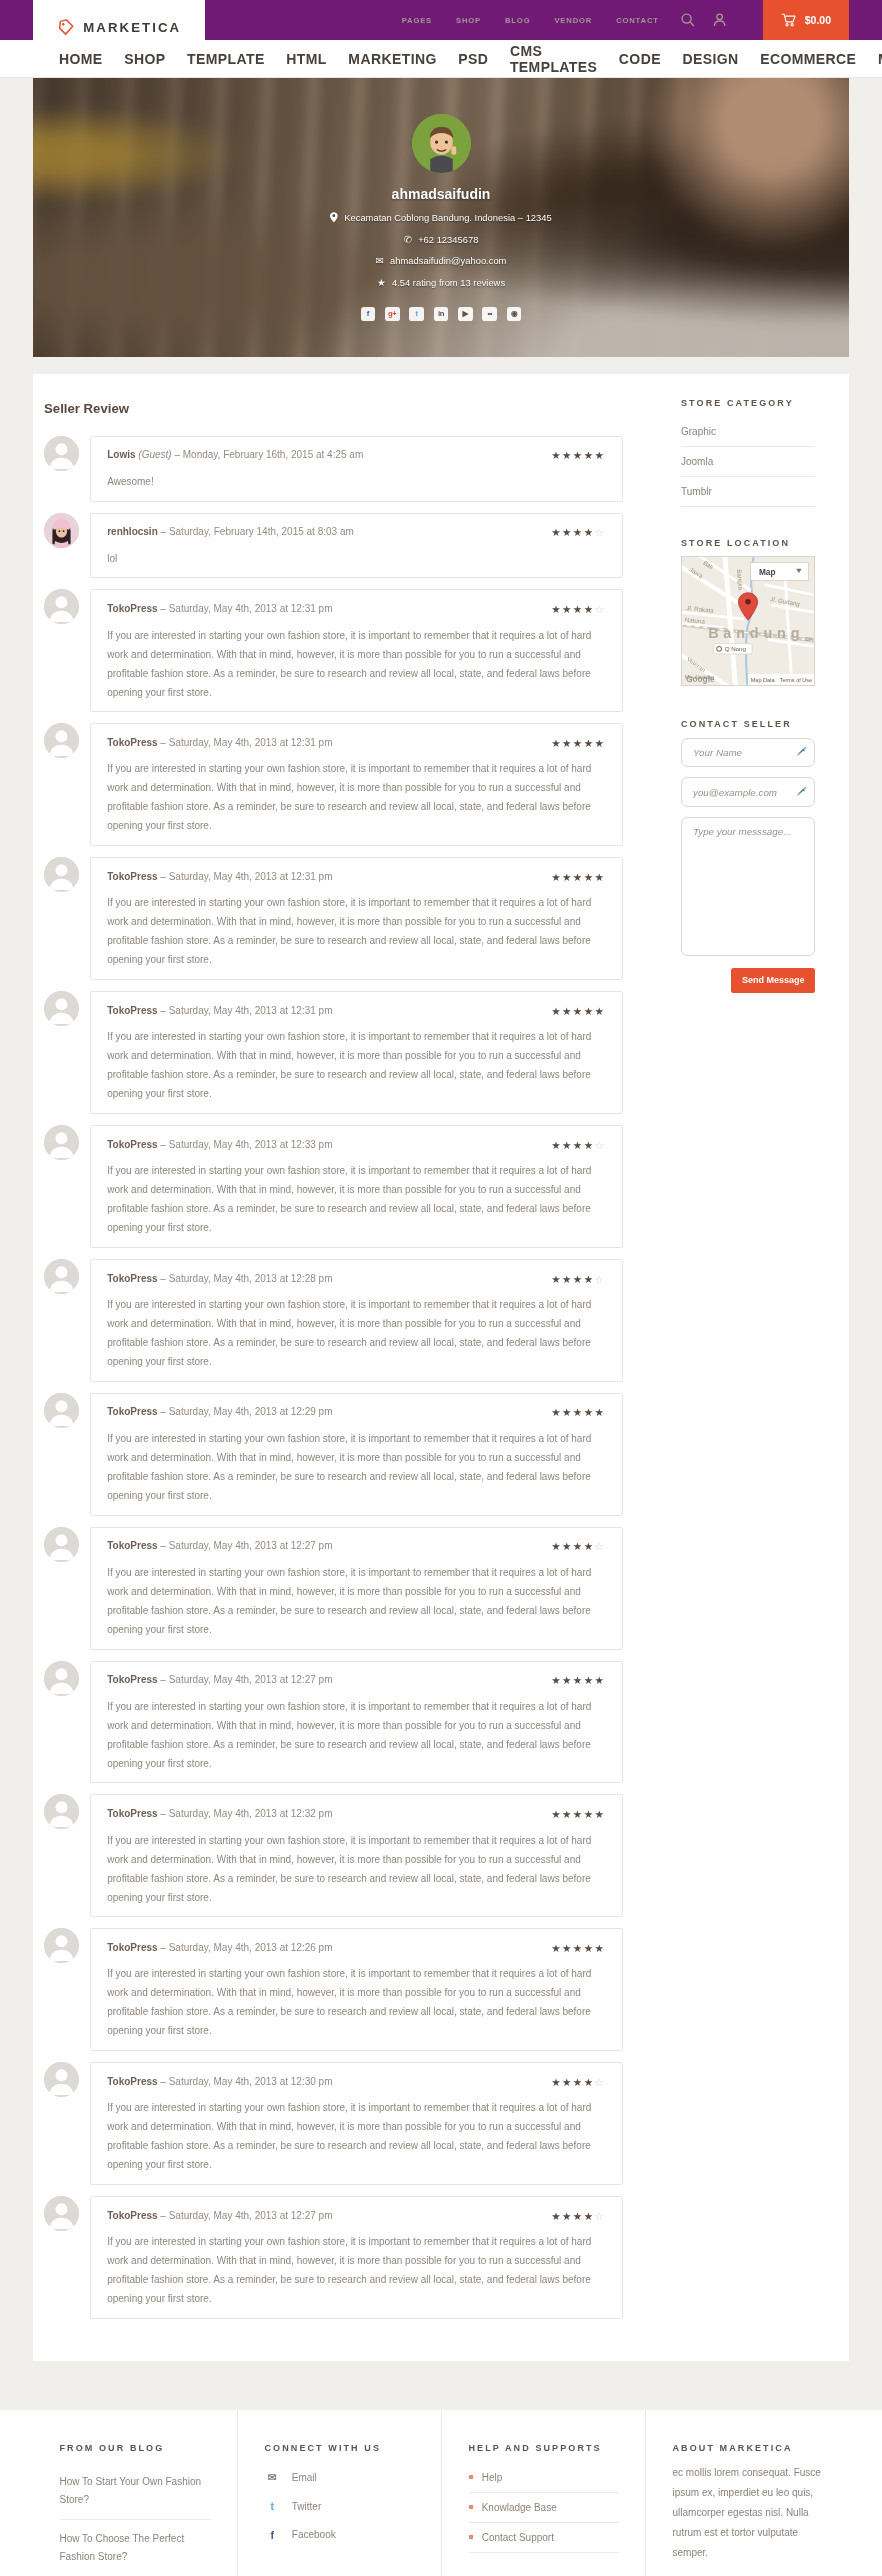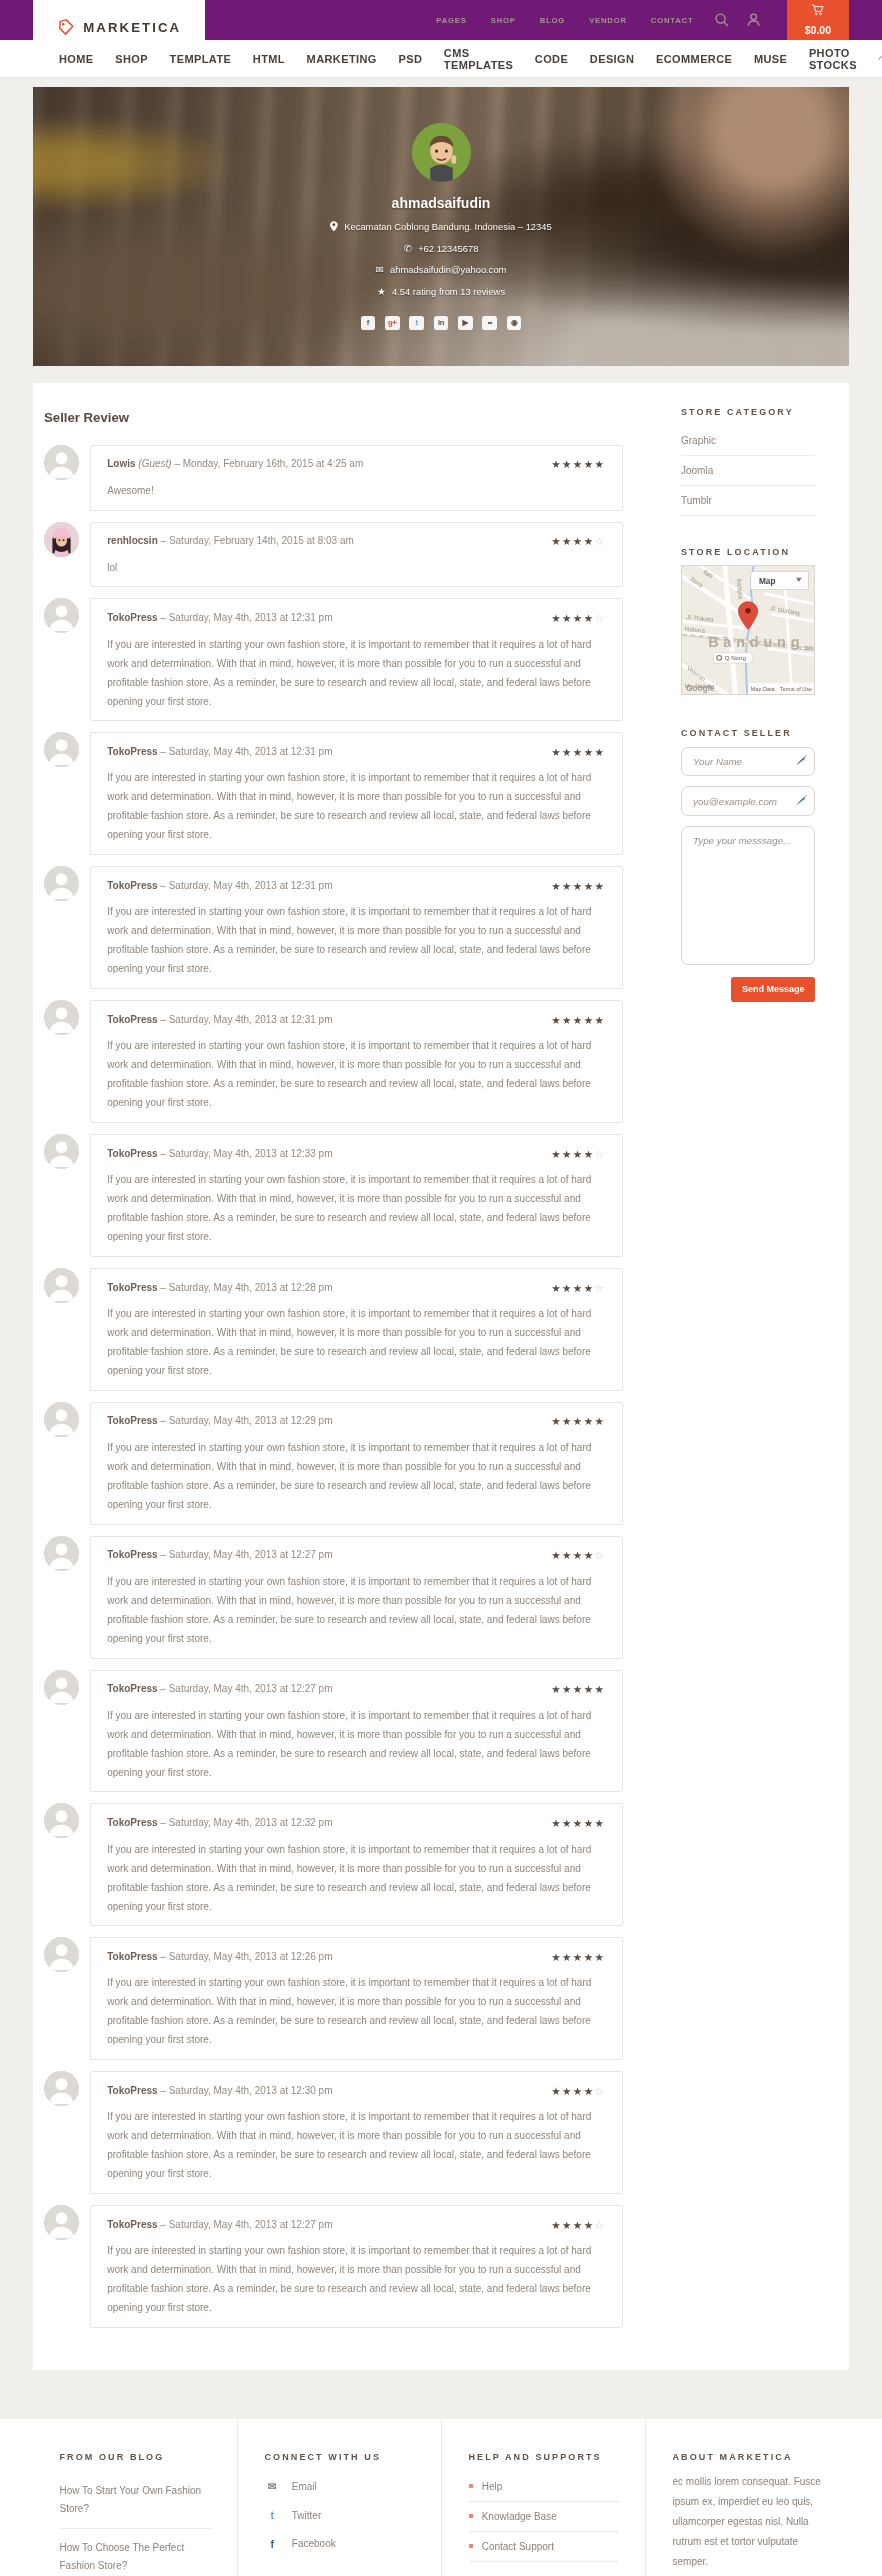--- a/index.html
+++ b/index.html
@@ -19,32 +19,32 @@
   .logo-box {
     background:#fff; width:172px; height:54px; align-self:flex-start;
     display:flex; align-items:center; justify-content:center; gap:8.4px; z-index:5; position:relative;
   }
   .brand { font-size:13.2px; font-weight:bold; color:#403a35; letter-spacing:2.1px; }
   .top-nav { margin-left:auto; display:flex; gap:24px; align-items:center; }
   .top-nav a { font-size:7.7px; font-weight:bold; color:#a2968f; letter-spacing:0.8px; text-decoration:none; cursor:pointer; }
   .top-icons { display:flex; gap:16.7px; margin-left:21px; align-items:center; }
   .top-icons svg { display:block; cursor:pointer; }
   .cart {
-    background:#e8512e; height:40px; margin-left:25px; padding:4px 18px;
-    display:flex; align-items:center; gap:8.4px; color:#fff; font-weight:bold; font-size:10.5px; cursor:pointer;flex-direction:column;
+    background:#e8512e; height:40px; margin-left:36px; padding:4px 18px;
+    display:flex; align-items:center; gap:8.4px; color:#fff; font-weight:bold; font-size:10.5px; cursor:pointer;
   }
 
   
   .mainnav { background:#fff; border-bottom:0.7px solid #e9e6e3; }
   .mainnav .container { display:flex; align-items:center; height:37px; gap:21.6px; padding-left:26px; }
-  .mainnav a { font-size:11px; font-weight:bold; color:#47403b; letter-spacing:0.4px; text-decoration:none; cursor:pointer; }
+  .mainnav a { font-size:14px; font-weight:bold; color:#47403b; letter-spacing:0.4px; text-decoration:none; cursor:pointer; }
   .nav-chevron { margin-left:auto; margin-right:8.4px; width:7px; height:7px; border-right:1.4px solid #a2968f; border-bottom:1.4px solid #a2968f; transform:rotate(45deg) translateY(-2.1px); cursor:pointer; }
 
   
-  .hero { width:816px; height:279px; margin:9px auto 0; position:relative; overflow:hidden; background:#6e5a4a; }
+  .hero { width:816px; height:279px; margin:0 auto 0; position:relative; overflow:hidden; background:#6e5a4a; }
   .hero-bg {
     position:absolute; inset:-17.4px; filter:blur(5.6px);
     background:
       radial-gradient(circle at 89% 20%, rgba(222,178,146,.95) 0 6%, rgba(222,178,146,0) 16%),
       radial-gradient(ellipse at 96% 55%, rgba(46,32,22,.9) 0 14%, rgba(46,32,22,0) 38%),
       radial-gradient(ellipse at 84% 100%, rgba(238,231,222,.95) 0 18%, rgba(238,231,222,0) 42%),
       radial-gradient(ellipse at 78% 40%, rgba(58,42,30,.75) 0 8%, rgba(58,42,30,0) 26%),
       radial-gradient(ellipse at 5% 30%, rgba(201,162,60,.8) 0 5%, rgba(201,162,60,0) 16%),
       radial-gradient(ellipse at 16% 70%, rgba(120,97,76,.9) 0 10%, rgba(120,97,76,0) 30%),
       repeating-linear-gradient(93deg, rgba(64,50,38,.35) 0 18px, rgba(255,255,255,.06) 18px 28px, rgba(30,22,16,.3) 28px 46px),

